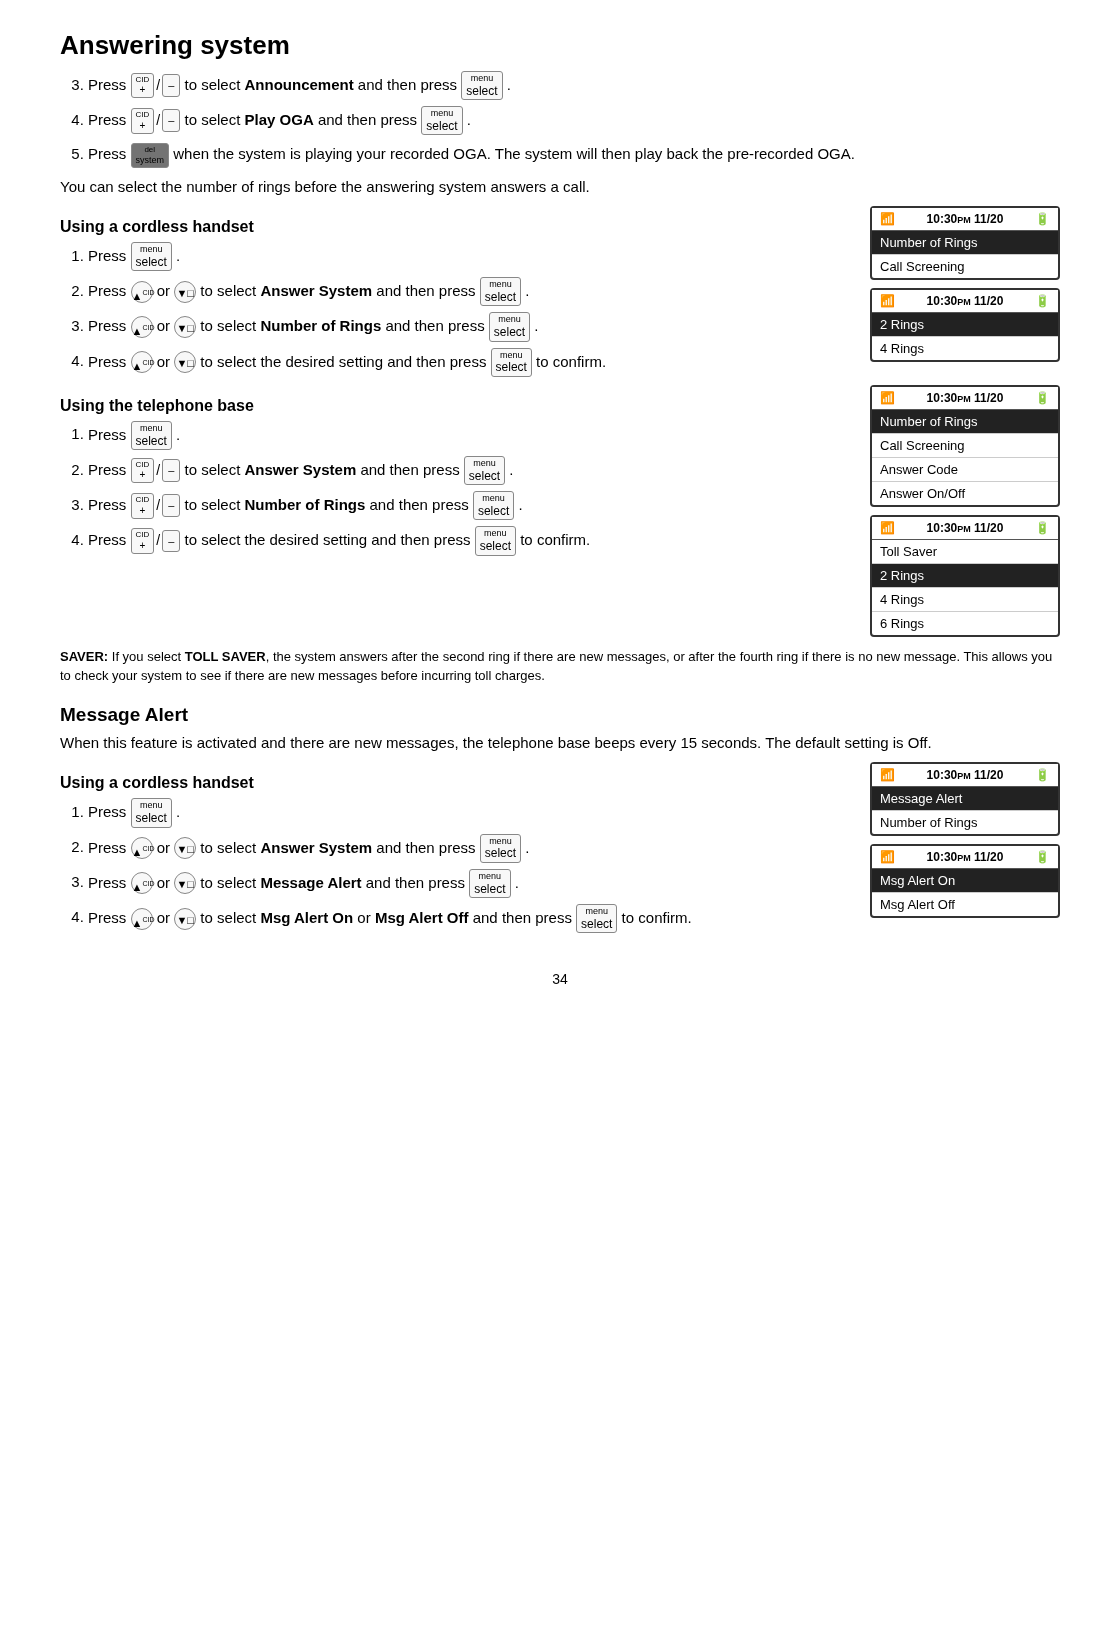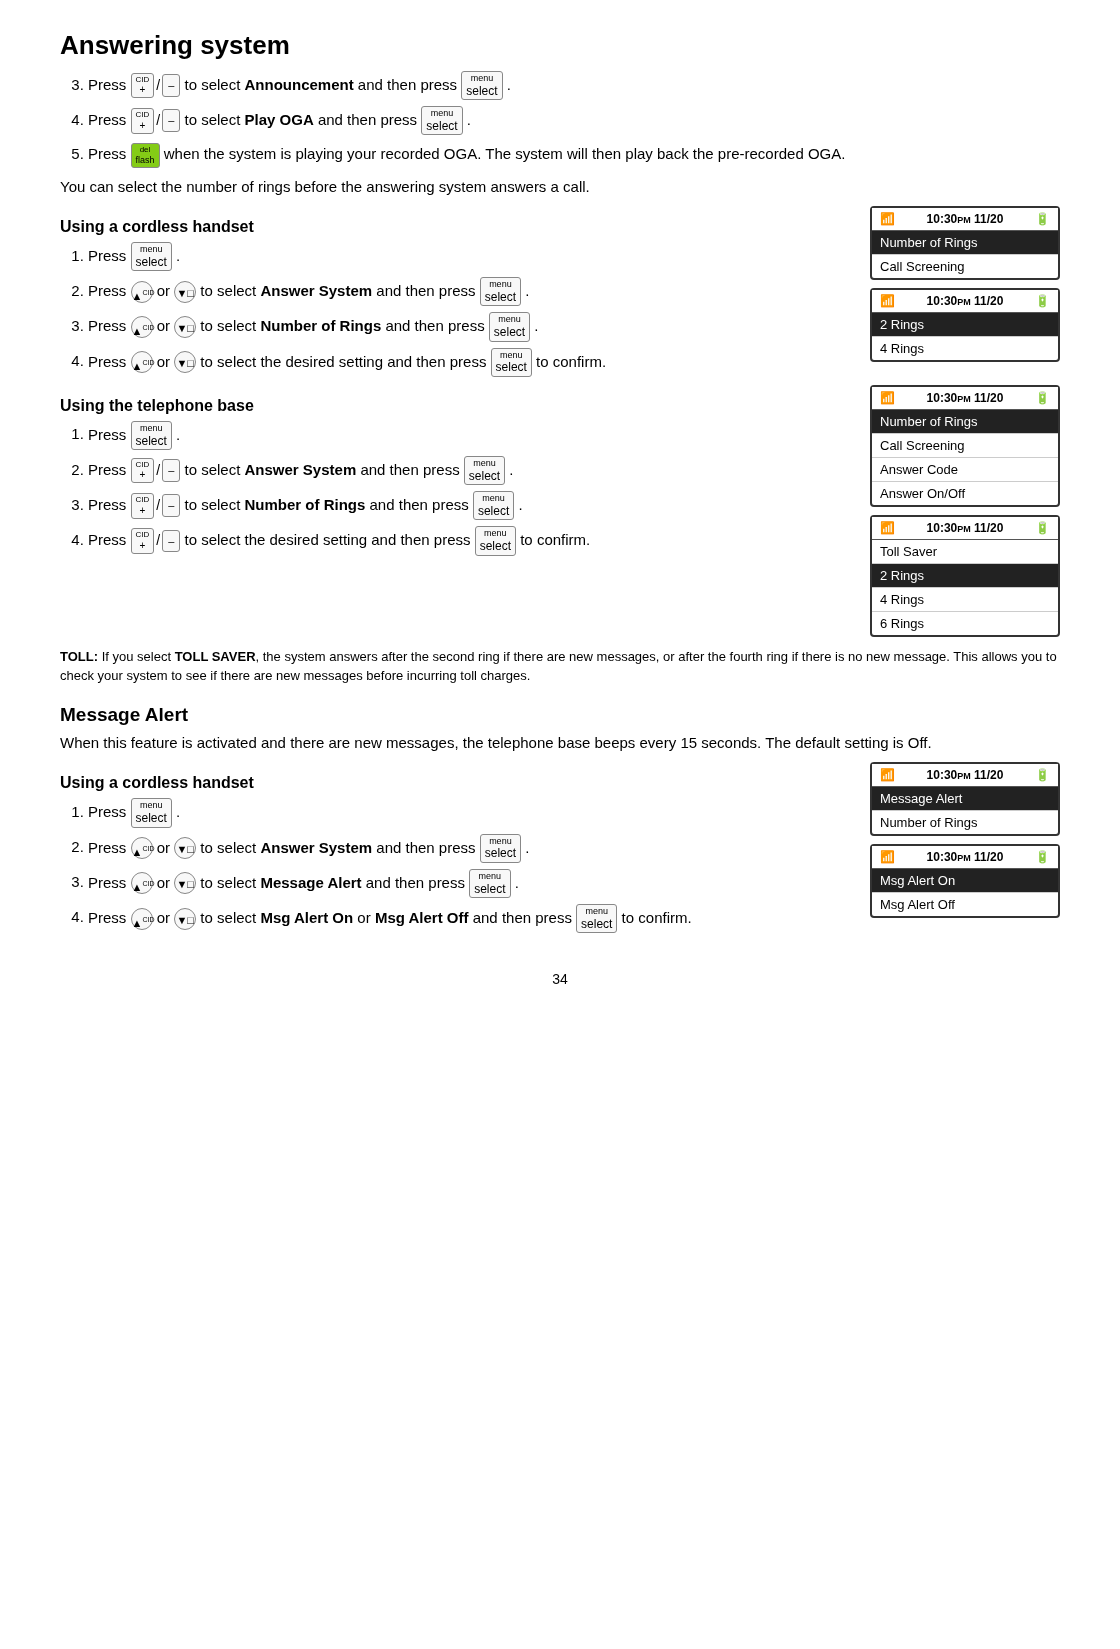--- a/index.html
+++ b/index.html
@@ -68,21 +68,21 @@
       font-size: 11px;
       background: #f8f8f8;
       vertical-align: middle;
     }
     .btn-del {
       display: inline-block;
       border: 1px solid #888;
       border-radius: 3px;
       padding: 1px 4px;
       font-size: 10px;
-      background: #84cc16;
+      background: #737373;
       vertical-align: middle;
       text-align: center;
       line-height: 1.2;
     }
     .btn-del .del-top { font-size: 8px; display: block; }
     .btn-del .bot { font-size: 9px; display: block; }
 
     
     .btn-cid-arrow {
       display: inline-block;
@@ -178,21 +178,21 @@
         </span>
       <span class="slash">/</span>
       <span class="btn-minus">–</span>
     </span>
     <span> to select <strong>Play OGA</strong> and then press </span>
     <span class="btn-menu"><span class="top-line">menu</span><span class="bot-line">select</span></span>
     <span> .</span>
   </li>
   <li>
     <span>Press </span>
-    <span class="btn-del"><span class="del-top">del</span><span class="bot">flash</span></span>
+    <span class="btn-del"><span class="del-top">del</span><span class="bot">system</span></span>
     <span> when the system is playing your recorded OGA. The system will then play back the pre-recorded OGA.</span>
   </li>
 </ol>
 
 <div class="section">
   <p>You can select the number of rings before the answering system answers a call.</p>
 
   <div class="with-display">
     <div class="main-content">
       <h3>Using a cordless handset</h3>
@@ -328,21 +328,21 @@
         </div>
         <div class="disp-item">Toll Saver</div>
         <div class="disp-item highlighted">2 Rings</div>
         <div class="disp-item">4 Rings</div>
         <div class="disp-item">6 Rings</div>
       </div>
     </div>
   </div>
 
   <p class="note">
-    <span class="note-bold">TOLL: </span>
+    <span class="note-bold">SAVER: </span>
     <span>If you select <span class="note-bold">TOLL SAVER</span>, the system answers after the second ring if there are new messages, or after the fourth ring if there is no new message. This allows you to check your system to see if there are new messages before incurring toll charges.</span>
   </p>
 </div>
 
 <div class="section">
   <h2>Message Alert</h2>
   <p>When this feature is activated and there are new messages, the telephone base beeps every 15 seconds. The default setting is Off.</p>
 
   <div class="with-display">
     <div class="main-content">

